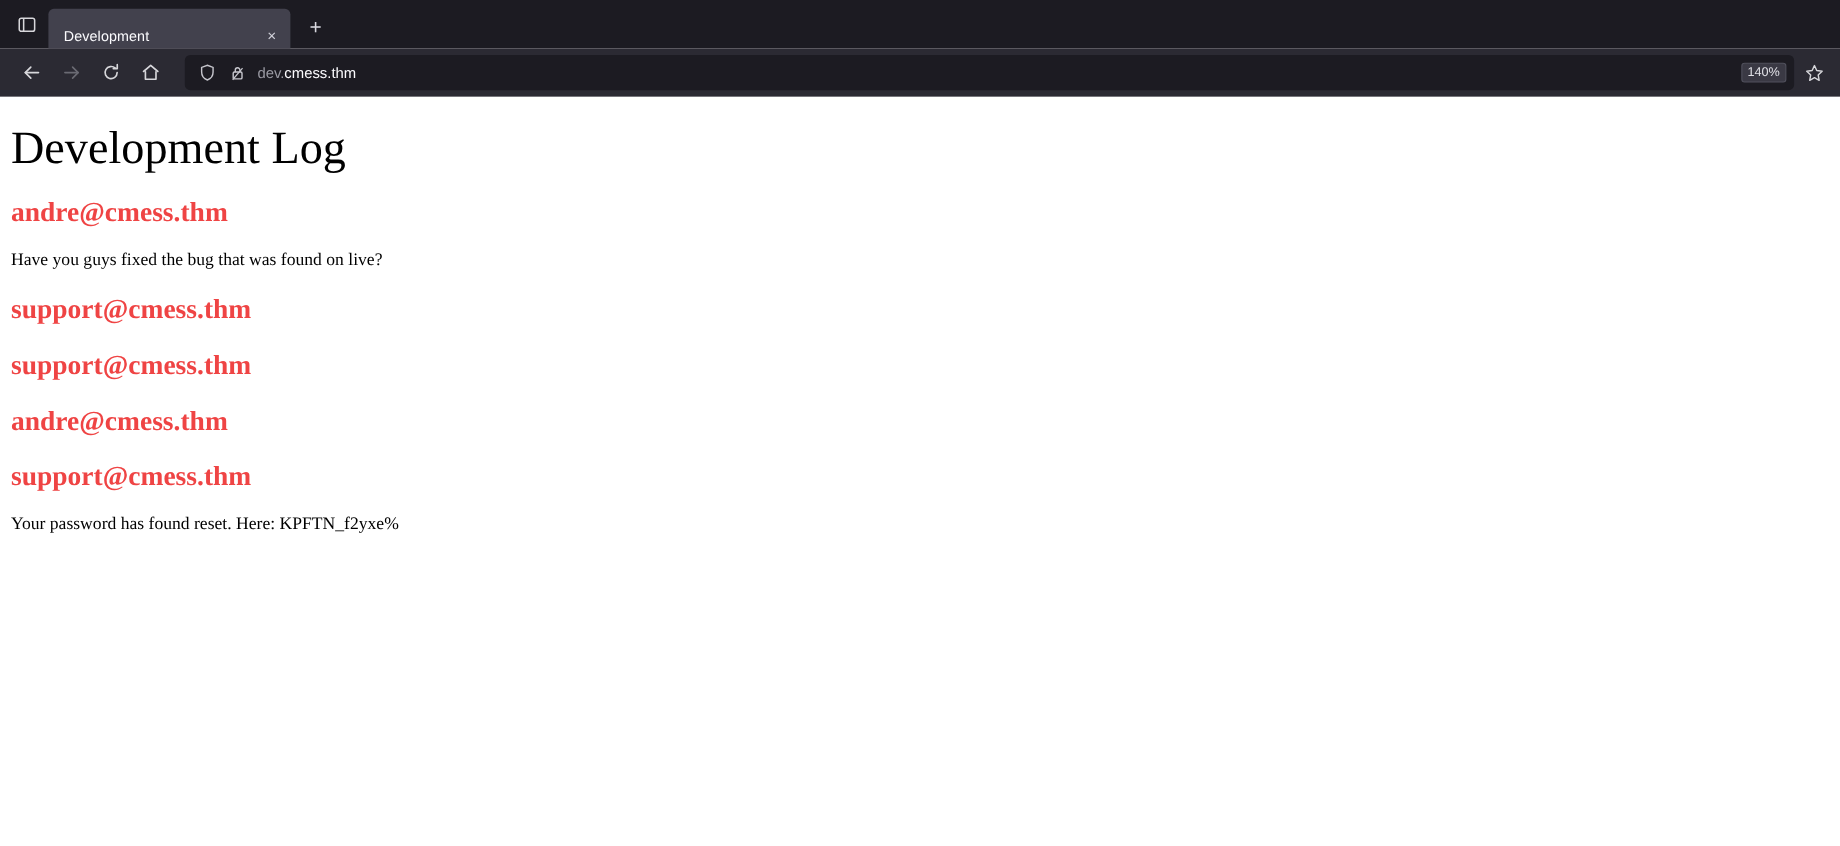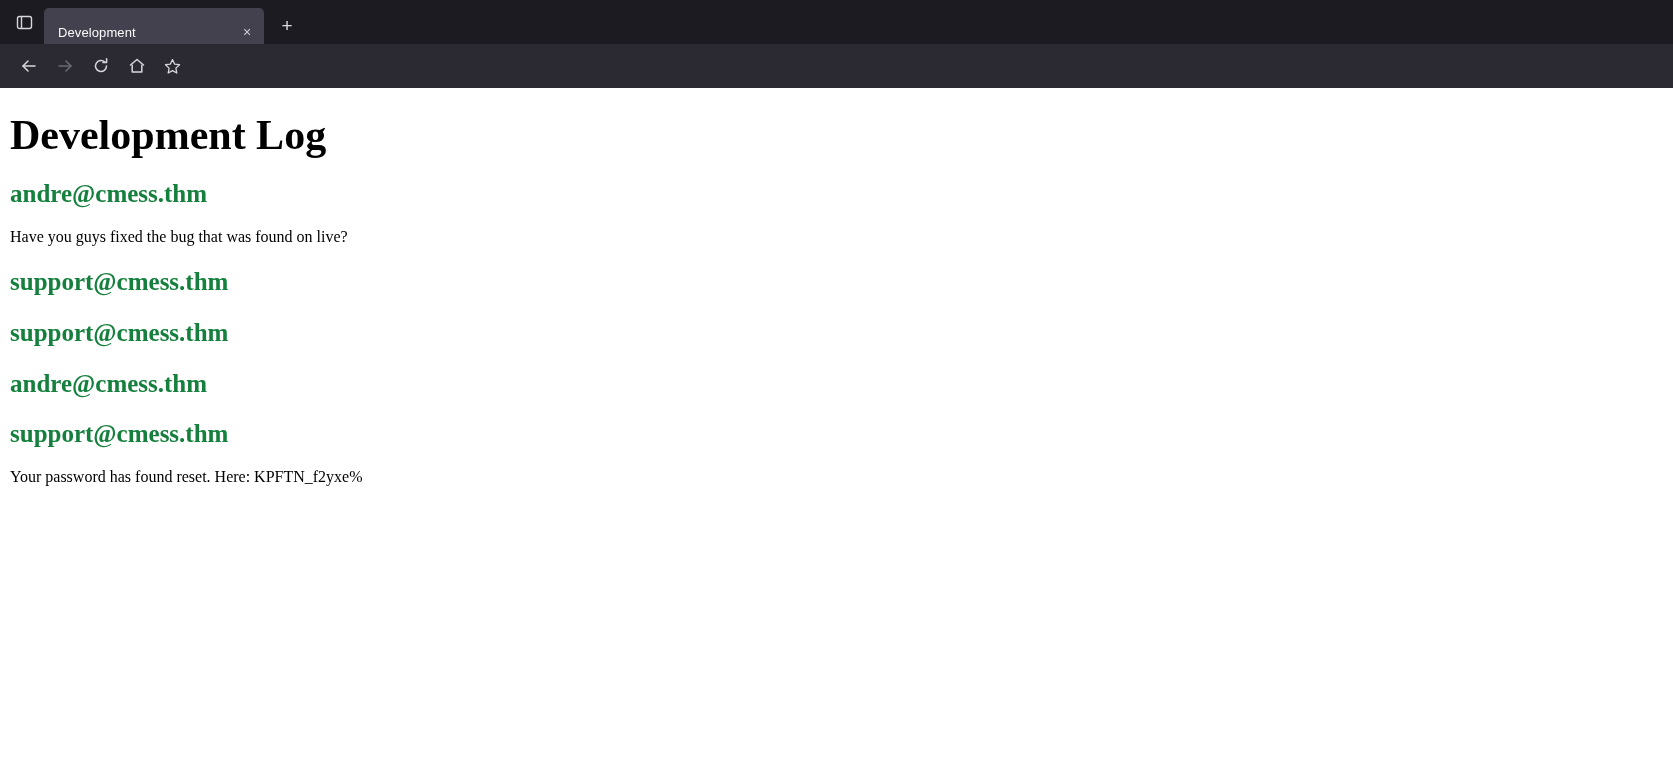--- a/index.html
+++ b/index.html
@@ -152,30 +152,30 @@
   .content {
     flex: 1;
     background: #ffffff;
     overflow: hidden;
     padding: 0 10px;
     font-family: "Liberation Serif", serif;
   }
   .page-h1 {
     font-family: "Liberation Serif", serif;
     font-size: 42px;
-    font-weight: bold;
+    font-weight: normal;
     color: #000;
     margin: 24px 0 22px 0;
     line-height: 1.1;
   }
   .entry-sender {
     font-family: "Liberation Serif", serif;
     font-size: 25px;
     font-weight: bold;
-    color: #15803d;
+    color: #ef4444;
     margin: 22px 0 0 0;
     line-height: 1.15;
   }
   .entry-body {
     font-family: "Liberation Serif", serif;
     font-size: 16px;
     font-weight: normal;
     color: #000;
     margin: 18px 0 0 0;
     line-height: 1.2;
@@ -219,20 +219,36 @@
         <polyline points="14.6,1.8 14.6,5.4 11,5.4"></polyline>
       </svg>
     </div>
     <div class="navbtn">
       <svg width="18" height="18" viewBox="0 0 18 18" fill="none" stroke="#d7d7db" stroke-width="1.5" stroke-linecap="round" stroke-linejoin="round">
         <polyline points="2.5,8 9,2.5 15.5,8"></polyline>
         <path d="M4.2 8.2V15h9.6V8.2"></path>
       </svg>
     </div>
 
+    <div class="urlbar">
+      <span class="url-icon">
+        <svg width="15" height="16" viewBox="0 0 15 16" fill="none" stroke="#c5c5cc" stroke-width="1.3">
+          <path d="M7.5 1.3l5.2 2v4.2c0 3.4-2.3 6.2-5.2 7.2-2.9-1-5.2-3.8-5.2-7.2V3.3z"></path>
+        </svg>
+      </span>
+      <span class="url-icon">
+        <svg width="14" height="15" viewBox="0 0 14 15" fill="none" stroke="#c5c5cc" stroke-width="1.3">
+          <rect x="3" y="6.5" width="8" height="6.2" rx="1.1"></rect>
+          <path d="M4.9 6.5V4.7a2.1 2.1 0 0 1 4.2 0v1.8"></path>
+          <line x1="11.5" y1="3" x2="2.5" y2="13.5" stroke="#c5c5cc" stroke-width="1.1"></line>
+        </svg>
+      </span>
+      <span class="url-text"><span class="dim">dev.</span><span>cmess.thm</span></span>
+      <span class="zoom-badge">140%</span>
+    </div>
 
     <div class="star">
       <svg width="17" height="17" viewBox="0 0 17 17" fill="none" stroke="#d7d7db" stroke-width="1.3" stroke-linejoin="round">
         <polygon points="8.5,1.6 10.6,6.1 15.5,6.7 11.9,10.1 12.8,15 8.5,12.6 4.2,15 5.1,10.1 1.5,6.7 6.4,6.1"></polygon>
       </svg>
     </div>
   </div>
 
   <div class="content">
     <h1 class="page-h1">Development Log</h1>

